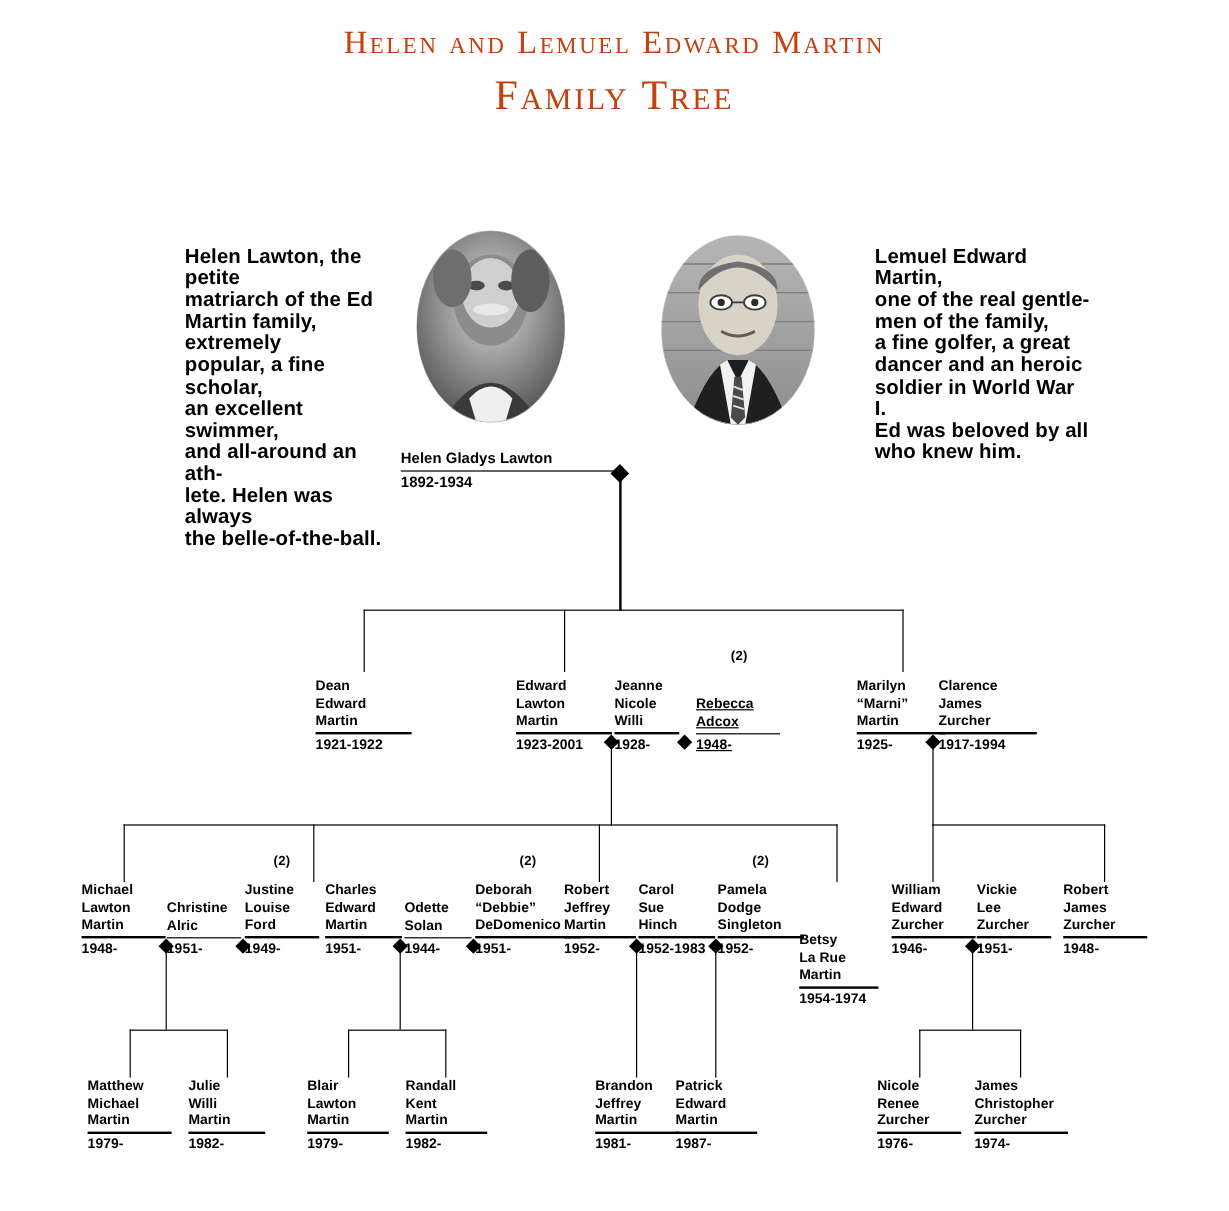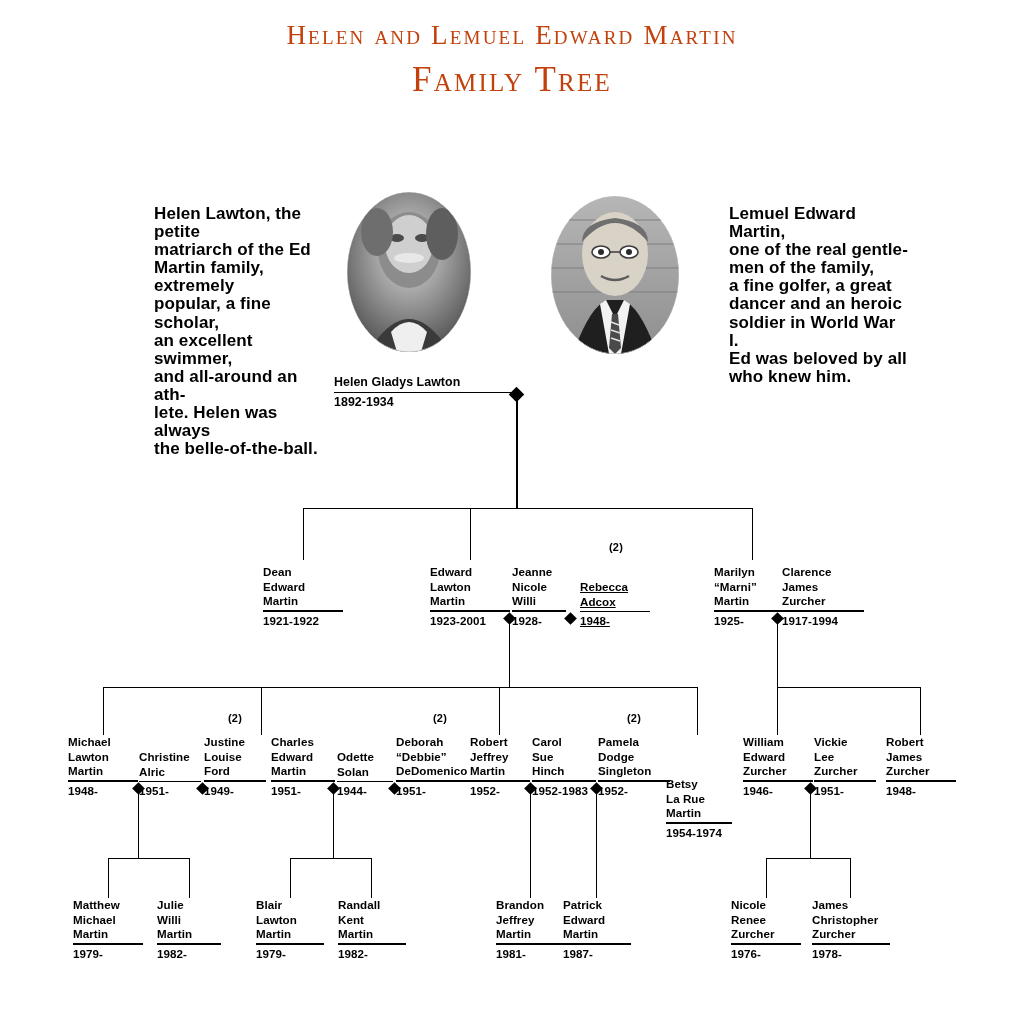--- a/index.html
+++ b/index.html
@@ -427,16 +427,16 @@
 Zurcher</div>
     <div class="prule"></div>
     <div class="pdate">1976-</div>
   </div>
 
   <div class="person" style="left:812px;top:898px;width:78px;">
     <div class="pname">James
 Christopher
 Zurcher</div>
     <div class="prule"></div>
-    <div class="pdate">1978-</div>
+    <div class="pdate">1974-</div>
   </div>
 
 </div>
 
 </body></html>

